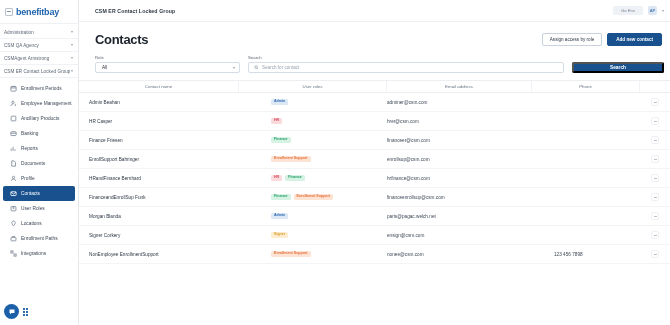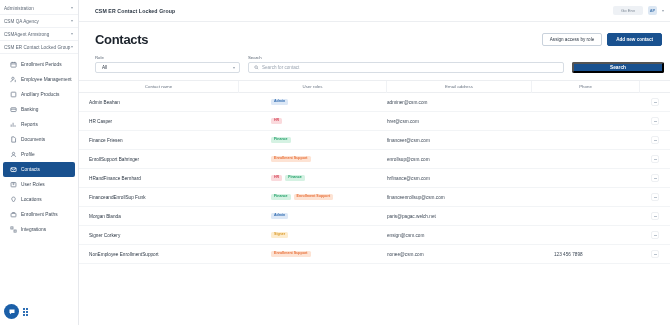--- a/index.html
+++ b/index.html
@@ -165,20 +165,26 @@
   }
   .act-btn i { display: block; width: 3px; height: 1px; background: #b9c2cc; }
 </style>
 </head>
 <body>
 
 <div class="app">
 
   <aside class="sidebar">
 
+    <div class="logo-row">
+      <span class="logo-sq">
+          <i></i>
+        </span>
+      <span class="logo-text">benefitbay</span>
+    </div>
 
     <div class="nav-group">
       <div class="group-row">
         <span class="lbl">Administration</span>
         <span class="caret">▾</span>
       </div>
       <div class="group-row">
         <span class="lbl">CSM QA Agency</span>
         <span class="caret">▾</span>
       </div>

